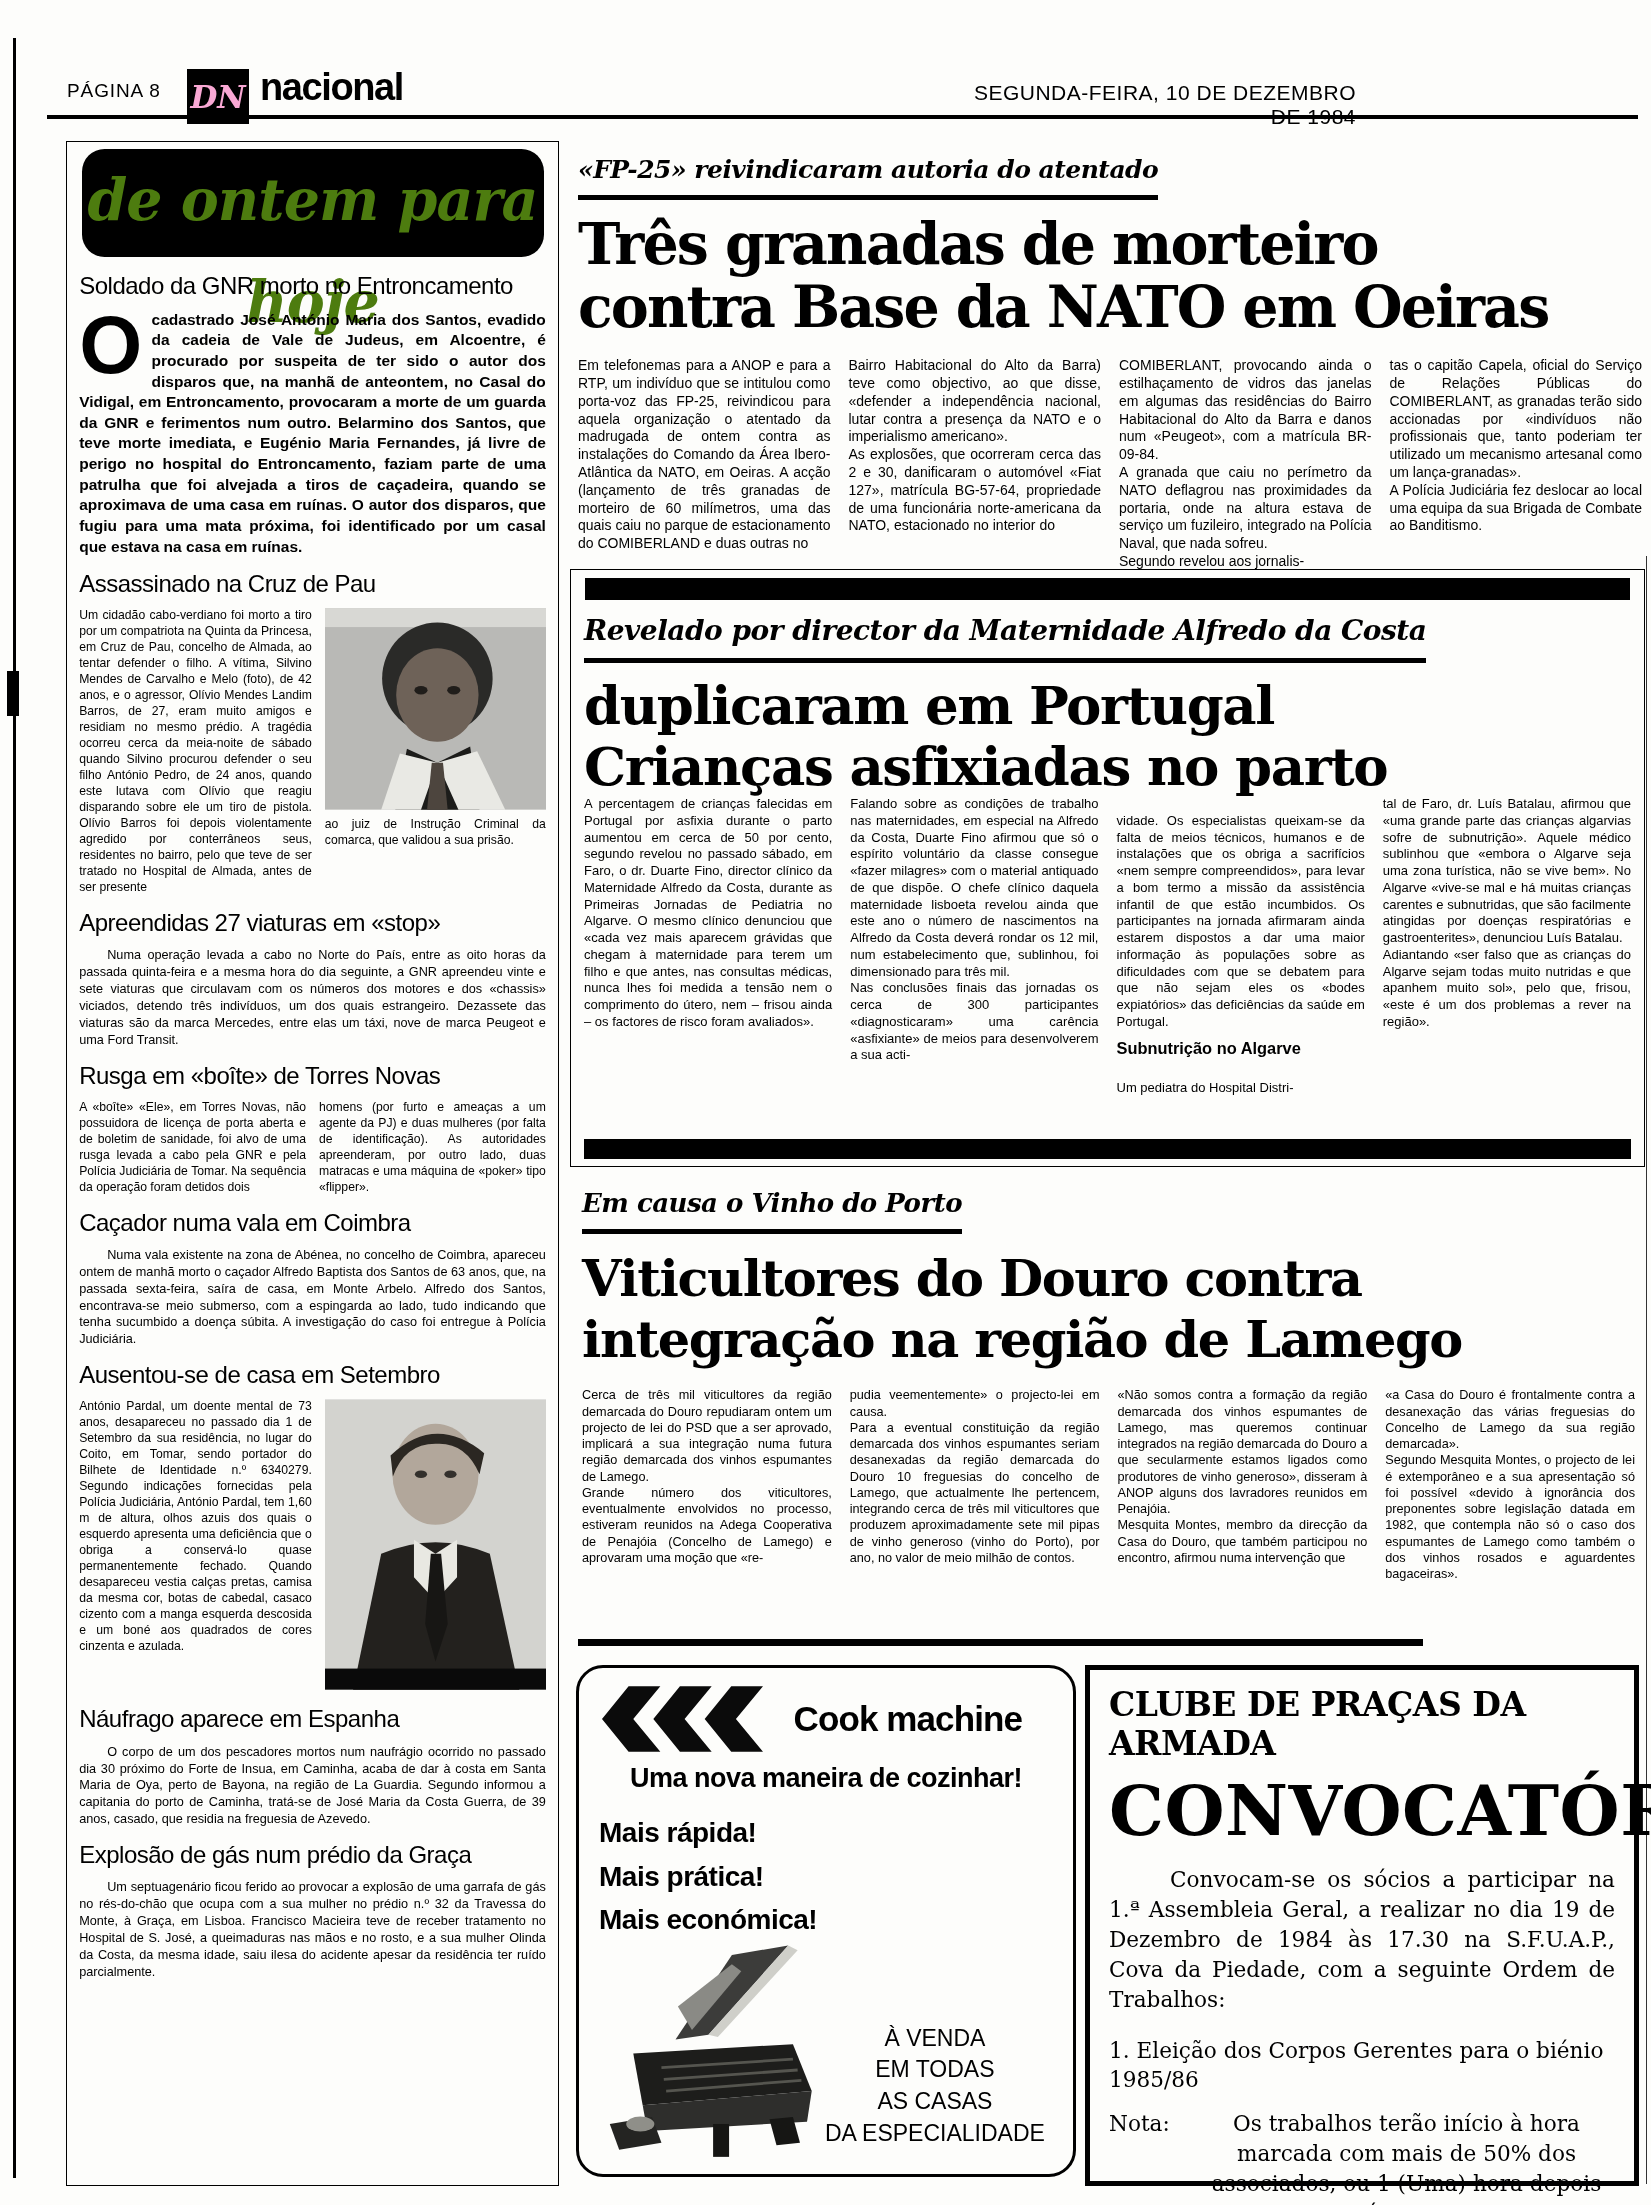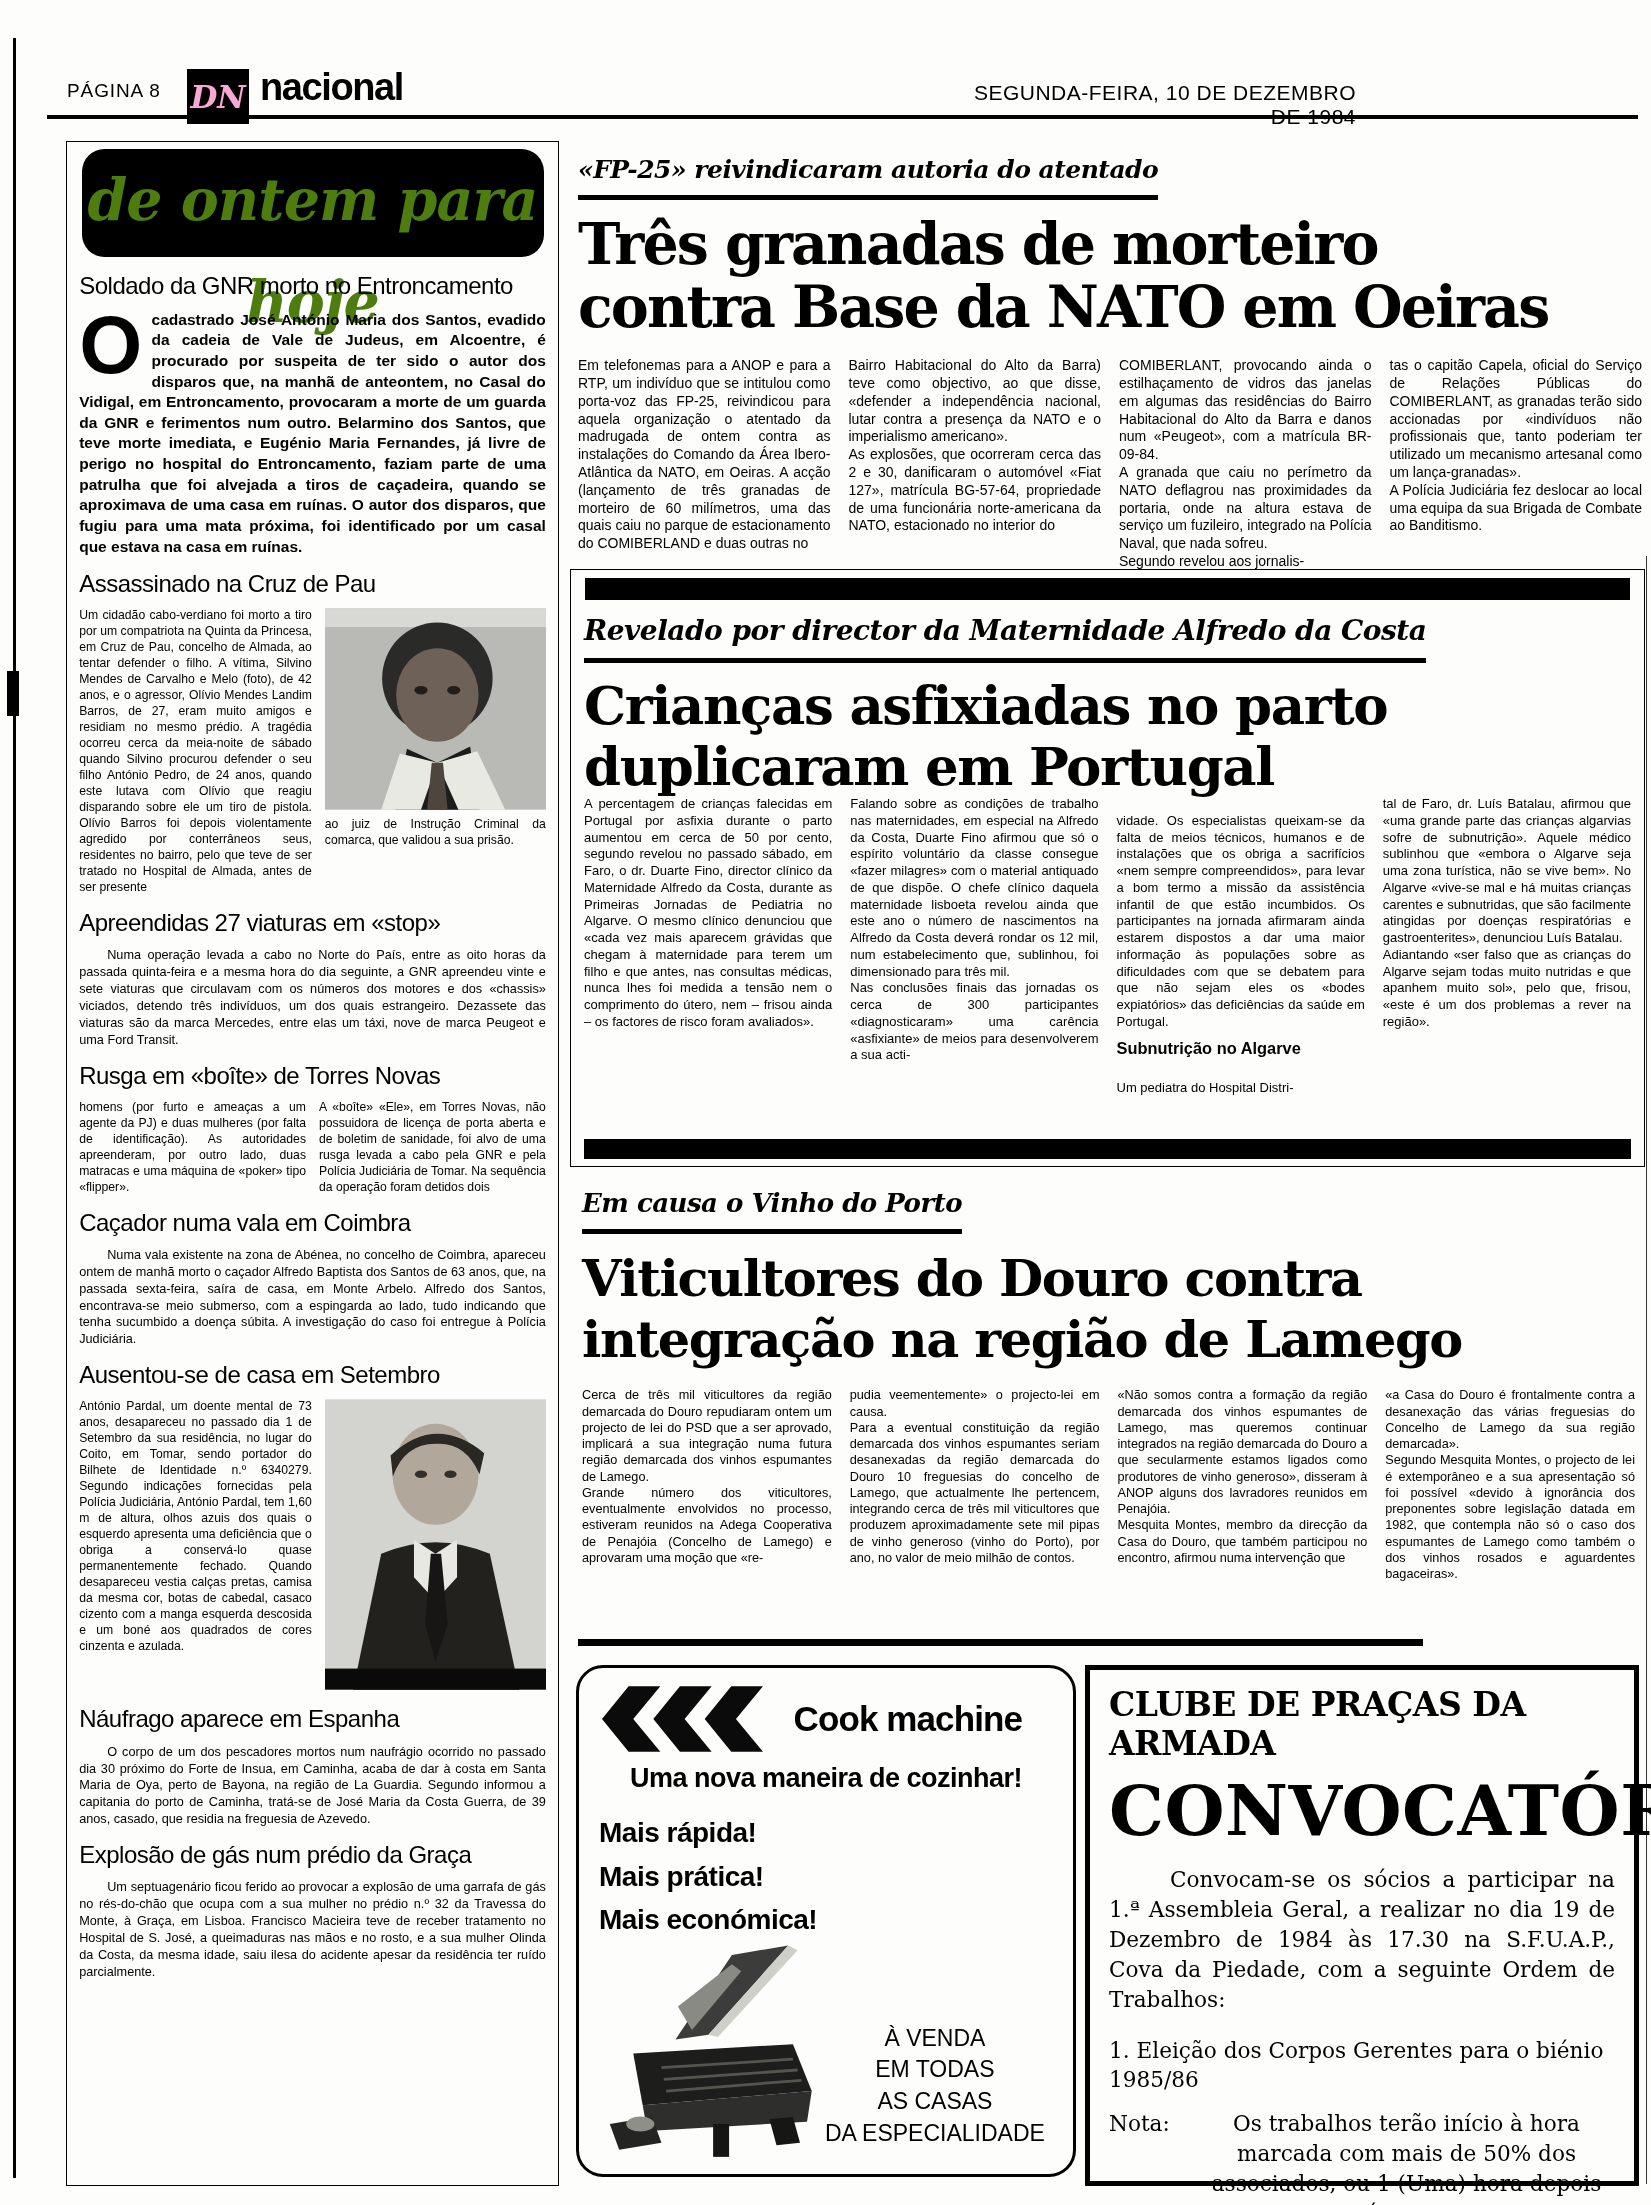--- a/index.html
+++ b/index.html
@@ -118,22 +118,22 @@
         </svg>
         <div class="sb-caption">ao juiz de Instrução Criminal da comarca, que validou a sua prisão.</div>
       </div>
     </div>
 
     <div class="sb-h2">Apreendidas 27 viaturas em «stop»</div>
     <div class="sb-par">Numa operação levada a cabo no Norte do País, entre as oito horas da passada quinta-feira e a mesma hora do dia seguinte, a GNR apreendeu vinte e sete viaturas que circulavam com os números dos motores e dos «chassis» viciados, detendo três indivíduos, um dos quais estrangeiro. Dezassete das viaturas são da marca Mercedes, entre elas um táxi, nove de marca Peugeot e uma Ford Transit.</div>
 
     <div class="sb-h2">Rusga em «boîte» de Torres Novas</div>
     <div class="sb-cols">
+      <div class="sb-col">A «boîte» «Ele», em Torres Novas, não possuidora de licença de porta aberta e de boletim de sanidade, foi alvo de uma rusga levada a cabo pela GNR e pela Polícia Judiciária de Tomar. Na sequência da operação foram detidos dois</div>
       <div class="sb-col">homens (por furto e ameaças a um agente da PJ) e duas mulheres (por falta de identificação). As autoridades apreenderam, por outro lado, duas matracas e uma máquina de «poker» tipo «flipper».</div>
-      <div class="sb-col">A «boîte» «Ele», em Torres Novas, não possuidora de licença de porta aberta e de boletim de sanidade, foi alvo de uma rusga levada a cabo pela GNR e pela Polícia Judiciária de Tomar. Na sequência da operação foram detidos dois</div>
     </div>
 
     <div class="sb-h2">Caçador numa vala em Coimbra</div>
     <div class="sb-par">Numa vala existente na zona de Abénea, no concelho de Coimbra, apareceu ontem de manhã morto o caçador Alfredo Baptista dos Santos de 63 anos, que, na passada sexta-feira, saíra de casa, em Monte Arbelo. Alfredo dos Santos, encontrava-se meio submerso, com a espingarda ao lado, tudo indicando que tenha sucumbido a doença súbita. A investigação do caso foi entregue à Polícia Judiciária.</div>
 
     <div class="sb-h2">Ausentou-se de casa em Setembro</div>
     <div class="sb-cols">
       <div class="sb-col">António Pardal, um doente mental de 73 anos, desapareceu no passado dia 1 de Setembro da sua residência, no lugar do Coito, em Tomar, sendo portador do Bilhete de Identidade n.º 6340279. Segundo indicações fornecidas pela Polícia Judiciária, António Pardal, tem 1,60 m de altura, olhos azuis dos quais o esquerdo apresenta uma deficiência que o obriga a conservá-lo quase permanentemente fechado. Quando desapareceu vestia calças pretas, camisa da mesma cor, botas de cabedal, casaco cizento com a manga esquerda descosida e um boné aos quadrados de cores cinzenta e azulada.</div>
       <div class="sb-photo-wrap">
         <svg width="221" height="291" viewBox="0 0 472 620">
@@ -172,22 +172,22 @@
 Segundo revelou aos jornalis-</div>
       <div class="c">tas o capitão Capela, oficial do Serviço de Relações Públicas do COMIBERLANT, as granadas terão sido accionadas por «indivíduos não profissionais que, tanto poderiam ter utilizado um mecanismo artesanal como um lança-granadas».
 A Polícia Judiciária fez deslocar ao local uma equipa da sua Brigada de Combate ao Banditismo.</div>
     </div>
   </div>
 
   <div class="criancas">
     <div class="topbar"></div>
     <div class="kicker">Revelado por director da Maternidade Alfredo da Costa</div>
     <div class="headline">
+      <div>duplicaram em Portugal</div>
       <div>Crianças asfixiadas no parto</div>
-      <div>duplicaram em Portugal</div>
     </div>
     <div class="cols4">
       <div class="c">A percentagem de crianças falecidas em Portugal por asfixia durante o parto aumentou em cerca de 50 por cento, segundo revelou no passado sábado, em Faro, o dr. Duarte Fino, director clínico da Maternidade Alfredo da Costa, durante as Primeiras Jornadas de Pediatria no Algarve. O mesmo clínico denunciou que «cada vez mais aparecem grávidas que chegam à maternidade para terem um filho e que antes, nas consultas médicas, nunca lhes foi medida a tensão nem o comprimento do útero, nem – frisou ainda – os factores de risco foram avaliados».</div>
       <div class="c">Falando sobre as condições de trabalho nas maternidades, em especial na Alfredo da Costa, Duarte Fino afirmou que só o espírito voluntário da classe consegue «fazer milagres» com o material antiquado de que dispõe. O chefe clínico daquela maternidade lisboeta revelou ainda que este ano o número de nascimentos na Alfredo da Costa deverá rondar os 12 mil, num estabelecimento que, sublinhou, foi dimensionado para três mil.
 Nas conclusões finais das jornadas os cerca de 300 participantes «diagnosticaram» uma carência «asfixiante» de meios para desenvolverem a sua acti-</div>
       <div class="c">
         <span>vidade. Os especialistas queixam-se da falta de meios técnicos, humanos e de instalações que os obriga a sacrifícios «nem sempre compreendidos», para levar a bom termo a missão da assistência infantil de que estão incumbidos. Os participantes na jornada afirmaram ainda estarem dispostos a dar uma maior informação às populações sobre as dificuldades com que se debatem para que não sejam eles os «bodes expiatórios» das deficiências da saúde em Portugal.</span>
         <div class="subhead">Subnutrição no Algarve</div>
         <span>Um pediatra do Hospital Distri-</span>
       </div>

